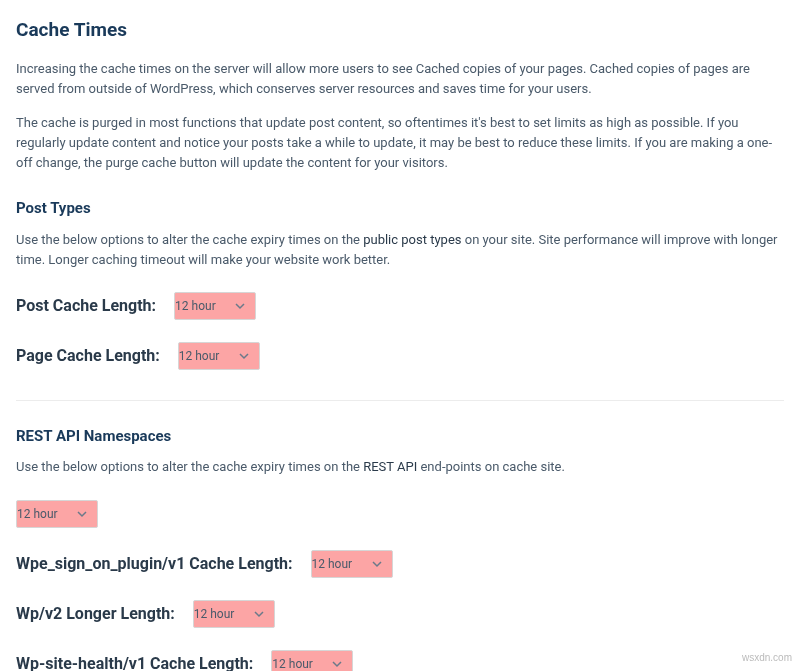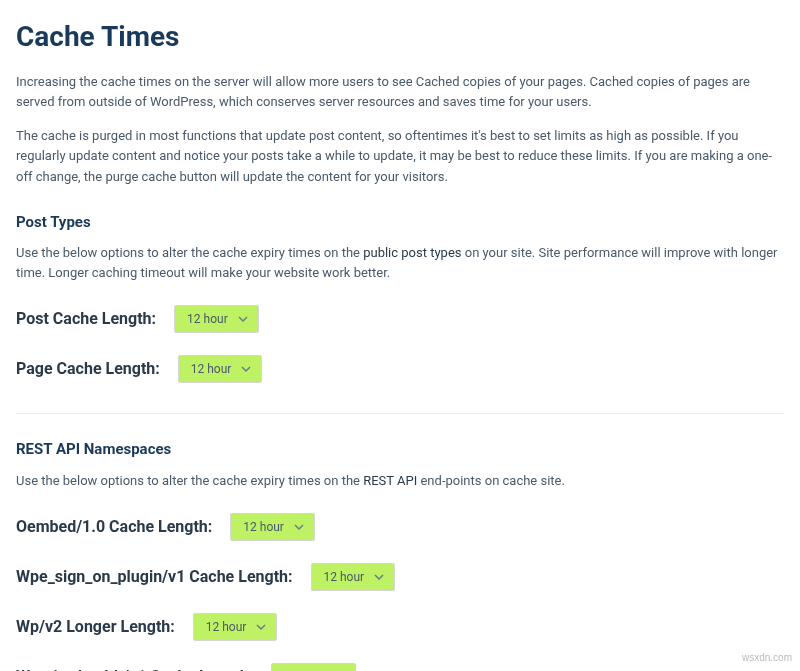--- a/index.html
+++ b/index.html
@@ -6,21 +6,21 @@
     body {
       font-family: -apple-system, BlinkMacSystemFont, "Segoe UI", Roboto, Helvetica, Arial, sans-serif;
       background: #fff;
       color: #3a4a5a;
       padding: 16px 16px 16px 16px;
       width: 800px;
       font-size: 13px;
       line-height: 1.5;
     }
     h1.page-title {
-      font-size: 28px;
+      font-size: 19px;
       font-weight: 700;
       color: #1a3a5a;
       margin-bottom: 14px;
     }
     h2.section-title {
       font-size: 15px;
       font-weight: 700;
       color: #1a3a5a;
       margin-top: 24px;
       margin-bottom: 10px;
@@ -43,24 +43,24 @@
       color: #2a3a4a;
       margin-right: 18px;
       white-space: nowrap;
     }
     .select {
       display: inline-flex;
       align-items: center;
       justify-content: space-between;
       border: 1px solid #d6d6d6;
       border-radius: 2px;
-      background: #bef264;
+      background: #fca5a5;
       font-size: 12px;
       color: #4a5a6a;
-      padding: 6px 10px 6px 12px;
+      padding: 6px 10px 6px 0;
       min-width: 82px;
       height: 28px;
       cursor: pointer;
       gap: 10px;
     }
     .chevron {
       width: 10px;
       height: 10px;
       display: inline-block;
     }
@@ -118,21 +118,20 @@
 </div>
 
 <hr class="divider">
 
 <h2 class="section-title">REST API Namespaces</h2>
 <p class="body-text">
   <span>Use the below options to alter the cache expiry times on the </span><span class="bold">REST API</span><span> end-points on cache site.</span>
 </p>
 
 <div class="field-row">
-  <span class="field-label">Oembed/1.0 Cache Length:</span>
   <div class="select">
     <span>12 hour</span>
     <span class="chevron">
       <svg viewBox="0 0 10 10" width="10" height="10">
           <path d="M1 3 L5 7 L9 3" fill="none" stroke="#6a7a8a" stroke-width="1.5"></path>
         </svg>
     </span>
   </div>
 </div>
 

